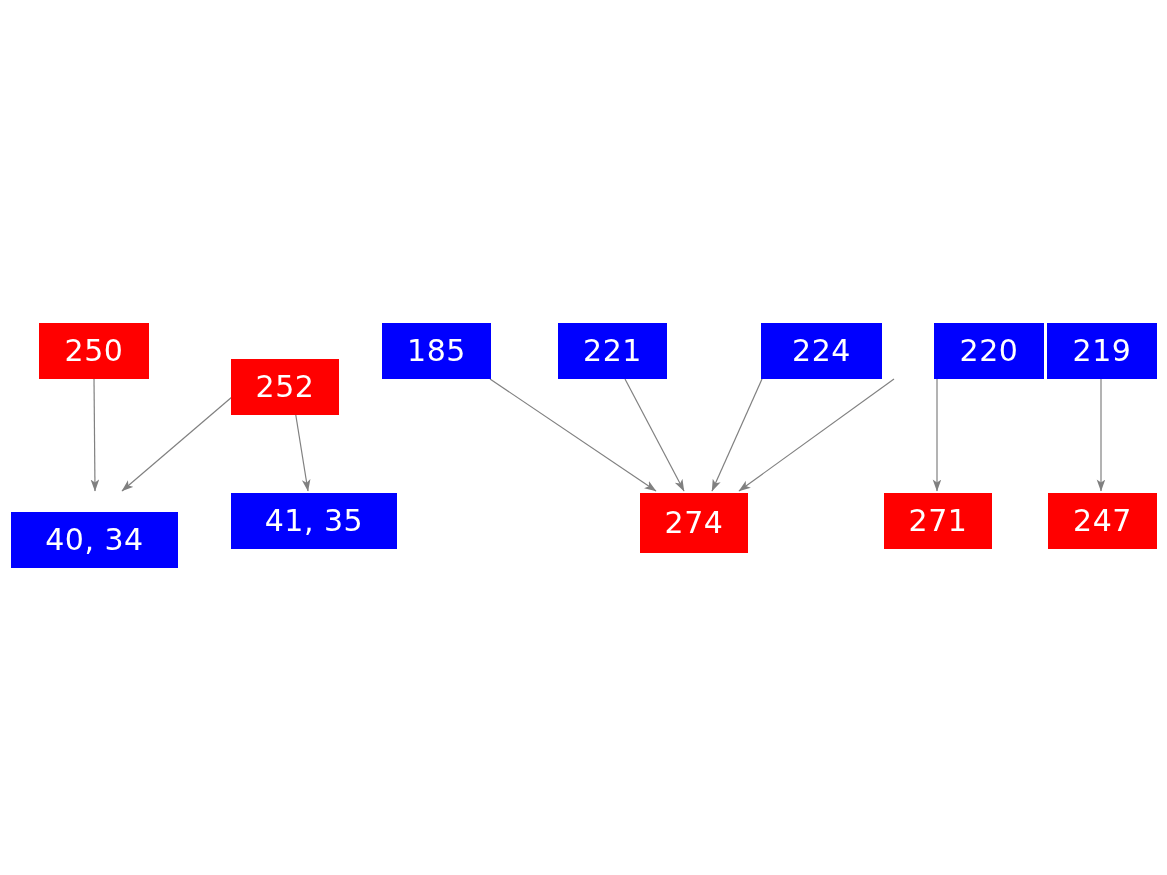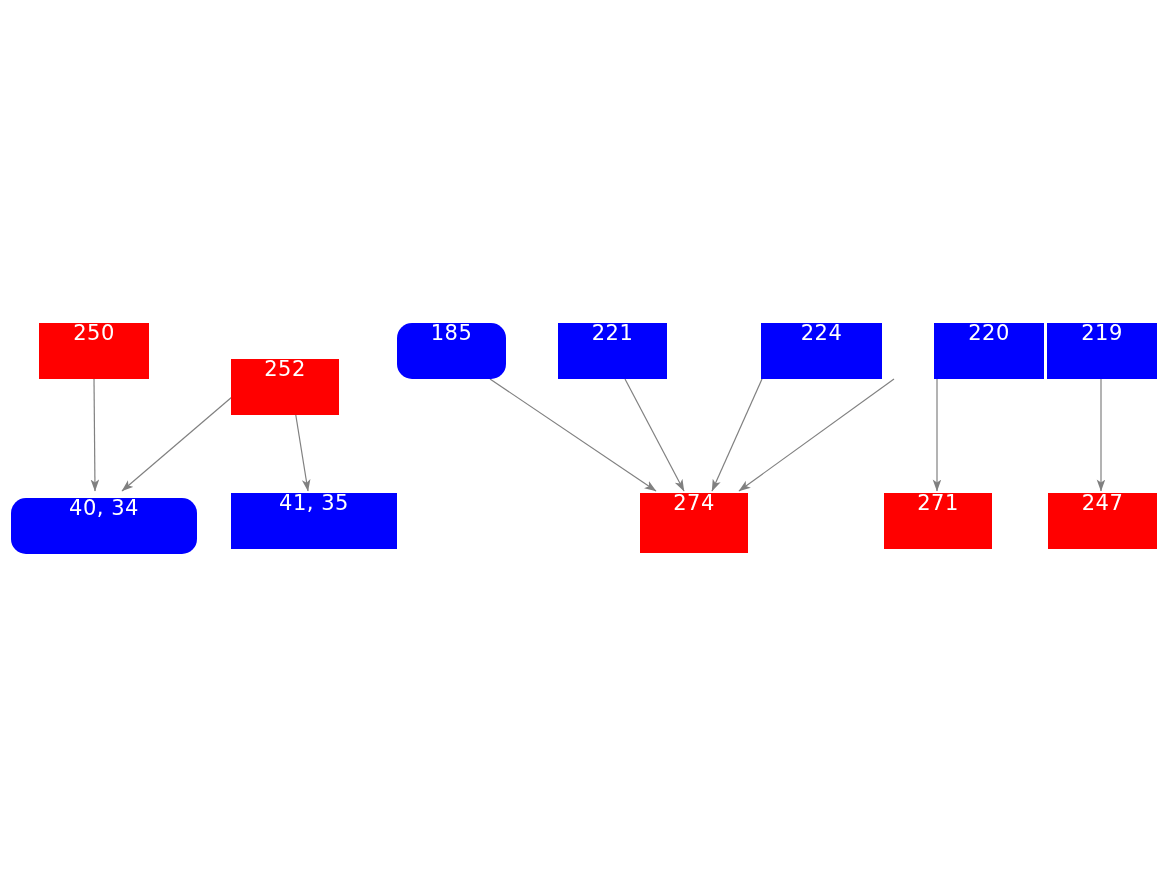--- a/index.html
+++ b/index.html
@@ -24,23 +24,24 @@
     left: 0;
     top: 0;
     width: 1167px;
     height: 875px;
     pointer-events: none;
   }
   .node {
     position: absolute;
     box-sizing: border-box;
     display: flex;
+    align-items: center;
     justify-content: center;
     color: #ffffff;
-    font-size: 21px;
+    font-size: 30px;
     font-family: "DejaVu Sans", sans-serif;
     font-weight: 400;
     letter-spacing: 0.5px;
     line-height: 1;
     white-space: nowrap;
     user-select: none;
   }
   .node.red { background: #ff0000; }
   .node.blue { background: #0000ff; }
 </style>
@@ -68,36 +69,36 @@
       </g>
   </svg>
 
   <div id="nodes">
       <div class="node red" style="left: 39px; top: 323px; width: 110px; height: 56px;">
         <span>250</span>
       </div>
       <div class="node red" style="left: 231px; top: 323px; width: 108px; height: 56px; margin-top: 36px;">
         <span>252</span>
       </div>
-      <div class="node blue" style="left: 397px; top: 323px; width: 109px; height: 56px; border-radius: 15px;">
+      <div class="node blue" style="left: 382px; top: 323px; width: 109px; height: 56px;">
         <span>185</span>
       </div>
       <div class="node blue" style="left: 558px; top: 323px; width: 109px; height: 56px;">
         <span>221</span>
       </div>
       <div class="node blue" style="left: 761px; top: 323px; width: 121px; height: 56px;">
         <span>224</span>
       </div>
       <div class="node blue" style="left: 934px; top: 323px; width: 110px; height: 56px;">
         <span>220</span>
       </div>
       <div class="node blue" style="left: 1047px; top: 323px; width: 110px; height: 56px;">
         <span>219</span>
       </div>
-      <div class="node blue" style="left: 11px; top: 498px; width: 186px; height: 56px; border-radius: 15px;">
+      <div class="node blue" style="left: 11px; top: 512px; width: 167px; height: 56px;">
         <span>40, 34</span>
       </div>
       <div class="node blue" style="left: 231px; top: 493px; width: 166px; height: 56px;">
         <span>41, 35</span>
       </div>
       <div class="node red" style="left: 640px; top: 493px; width: 108px; height: 60px;">
         <span>274</span>
       </div>
       <div class="node red" style="left: 884px; top: 493px; width: 108px; height: 56px;">
         <span>271</span>

